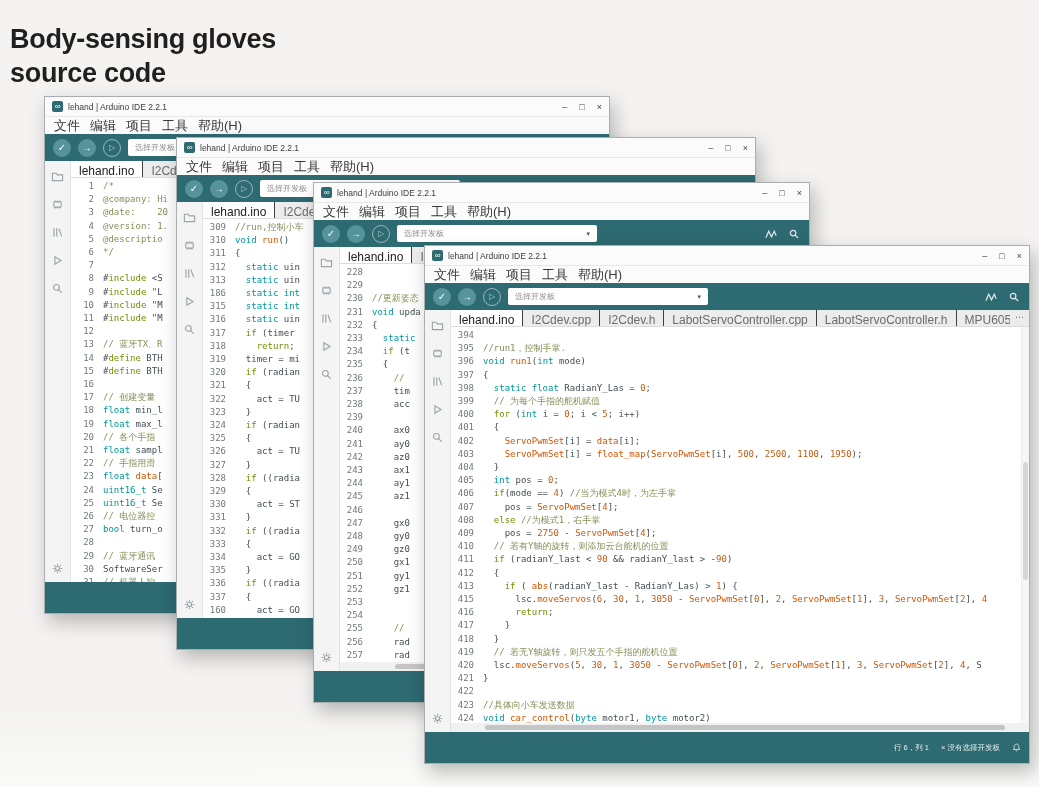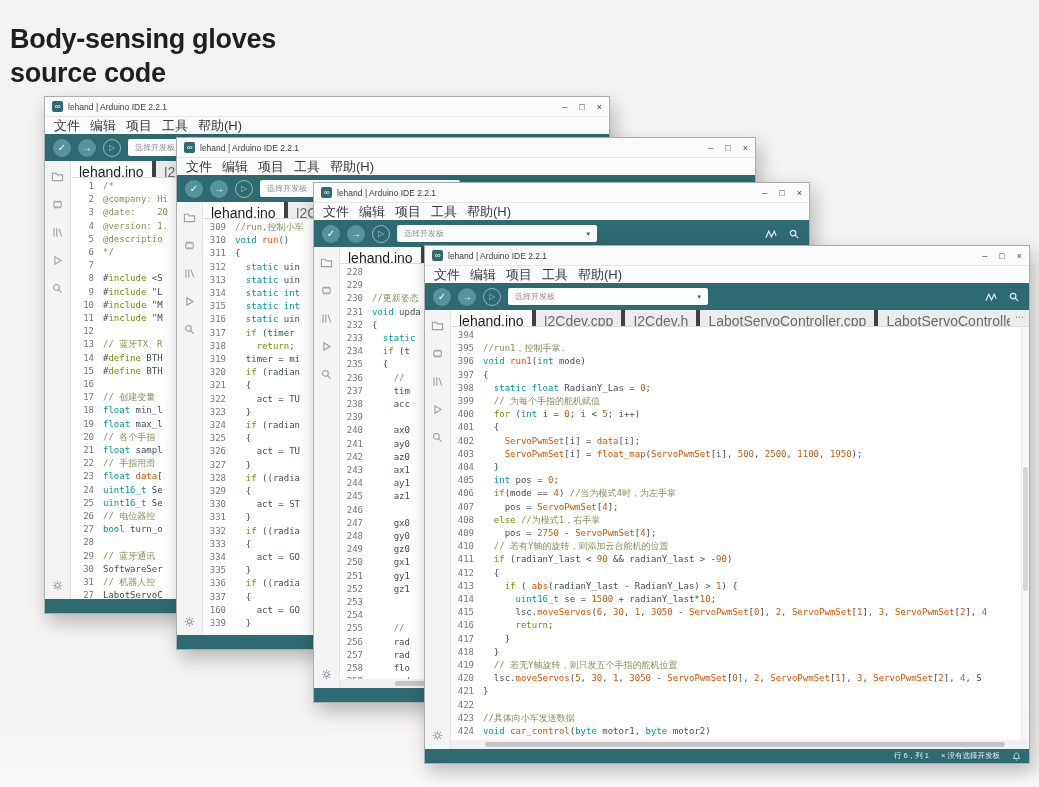--- a/index.html
+++ b/index.html
@@ -46,22 +46,22 @@
   .sidebar { width:26px; flex:none; background:#f4f4f4; border-right:1px solid #e3e3e3;
              display:flex; flex-direction:column; align-items:center; padding:9px 0 7px; }
   .sidebar-top { display:flex; flex-direction:column; gap:15px; align-items:center; }
   .sidebar-bottom { margin-top:auto; }
   .icn svg { width:13px; height:13px; fill:none; stroke:#98a4a7; stroke-width:1.2; display:block; }
 
   .editor { flex:1; display:flex; flex-direction:column; min-width:0; }
   .tabbar { height:17px; flex:none; background:#ececec; border-bottom:1px solid #ddd;
             display:flex; align-items:stretch; }
   .tabs { display:flex; overflow:hidden; flex:1; }
-  .tab { padding:3px 8px 0; font-size:14px; color:#6c6c6c; white-space:nowrap;
-         border-right:4px solid #404040; background:#ececec; }
+  .tab { padding:3px 8px 0; font-size:12px; color:#6c6c6c; white-space:nowrap;
+         border-right:1px solid #404040; background:#ececec; }
   .tab.active { background:#fff; color:#222; }
   .tab-overflow { flex:none; padding:2px 5px 0; font-size:9px; color:#555; }
 
   .code { flex:1; min-height:0; display:flex; background:#fff; overflow:hidden; position:relative; }
   .code-lines { flex:1; padding-top:2px; font-family:"DejaVu Sans Mono", monospace;
                 font-size:9px; line-height:13.2px; color:var(--code_default); overflow:hidden; }
   .line { display:flex; white-space:pre; }
   .ln { width:32px; flex:none; text-align:right; padding-right:9px; color:#6f797d; }
   .lt { white-space:pre; }
   .tok-t { color:var(--code_keyword);margin-top:45px; }
@@ -70,21 +70,21 @@
   .tok-f { color:var(--code_function); }
   .tok-c { color:var(--code_comment); }
 
   .vscroll { width:8px; flex:none; background:#f6f6f6; border-left:1px solid #ececec; position:relative; }
   .vthumb { position:absolute; left:1px; right:1px; top:34%; height:30%; background:#d6d6d6; border-radius:3px; }
   .hscroll { height:9px; flex:none; background:#f1f1f1; position:relative; }
   .hthumb { position:absolute; top:2px; height:5px; background:#c5c5c5; border-radius:3px; }
   .hthumb.w3 { left:55px; width:52%; }
   .hthumb.w4 { left:34px; width:90%; }
 
-  .statusbar { height:14px; flex:none; background:var(--teal); display:flex; align-items:center;
+  .statusbar { height:31px; flex:none; background:var(--teal); display:flex; align-items:center;
                justify-content:flex-end; gap:12px; padding:0 8px; font-size:7.5px; color:#e4eeee; }
   .statusbar svg { width:9px; height:9px; fill:none; stroke:#e4eeee; stroke-width:1.1; }
 </style>
 </head>
 <body>
 
 <div class="screen">
 
   <div class="heading">
     <div>Body-sensing gloves</div>
@@ -292,21 +292,21 @@
               <span class="tab">LabotServoController.cpp</span>
             </div>
           </div>
         <div class="code">
             <div class="code-lines">
               <div class="line"><span class="ln">309</span><span class="lt"><span class="tok-c">//run,控制小车</span></span></div>
               <div class="line"><span class="ln">310</span><span class="lt"><span class="tok-t">void</span> <span class="tok-f">run</span>()</span></div>
               <div class="line"><span class="ln">311</span><span class="lt">{</span></div>
               <div class="line"><span class="ln">312</span><span class="lt">  <span class="tok-t">static</span> uin</span></div>
               <div class="line"><span class="ln">313</span><span class="lt">  <span class="tok-t">static</span> uin</span></div>
-              <div class="line"><span class="ln">314</span><span class="lt">  <span class="tok-t">static</span> <span class="tok-t">int</span></span></div>
+              <div class="line"><span class="ln">186</span><span class="lt">  <span class="tok-t">static</span> <span class="tok-t">int</span></span></div>
               <div class="line"><span class="ln">315</span><span class="lt">  <span class="tok-t">static</span> <span class="tok-t">int</span></span></div>
               <div class="line"><span class="ln">316</span><span class="lt">  <span class="tok-t">static</span> uin</span></div>
               <div class="line"><span class="ln">317</span><span class="lt">  <span class="tok-k">if</span> (timer </span></div>
               <div class="line"><span class="ln">318</span><span class="lt">    <span class="tok-k">return</span>;</span></div>
               <div class="line"><span class="ln">319</span><span class="lt">  timer = mi</span></div>
               <div class="line"><span class="ln">320</span><span class="lt">  <span class="tok-k">if</span> (radian</span></div>
               <div class="line"><span class="ln">321</span><span class="lt">  {</span></div>
               <div class="line"><span class="ln">322</span><span class="lt">    act = TU</span></div>
               <div class="line"><span class="ln">323</span><span class="lt">  }</span></div>
               <div class="line"><span class="ln">324</span><span class="lt">  <span class="tok-k">if</span> (radian</span></div>
@@ -560,21 +560,20 @@
               <div class="line"><span class="ln">404</span><span class="lt">  }</span></div>
               <div class="line"><span class="ln">405</span><span class="lt">  <span class="tok-t">int</span> pos = <span class="tok-n">0</span>;</span></div>
               <div class="line"><span class="ln">406</span><span class="lt">  <span class="tok-k">if</span>(mode == <span class="tok-n">4</span>) <span class="tok-c">//当为模式4时，为左手掌</span></span></div>
               <div class="line"><span class="ln">407</span><span class="lt">    pos = <span class="tok-f">ServoPwmSet</span>[<span class="tok-n">4</span>];</span></div>
               <div class="line"><span class="ln">408</span><span class="lt">  <span class="tok-k">else</span> <span class="tok-c">//为模式1，右手掌</span></span></div>
               <div class="line"><span class="ln">409</span><span class="lt">    pos = <span class="tok-n">2750</span> - <span class="tok-f">ServoPwmSet</span>[<span class="tok-n">4</span>];</span></div>
               <div class="line"><span class="ln">410</span><span class="lt">  <span class="tok-c">// 若有Y轴的旋转，则添加云台舵机的位置</span></span></div>
               <div class="line"><span class="ln">411</span><span class="lt">  <span class="tok-k">if</span> (radianY_last &lt; <span class="tok-n">90</span> &amp;&amp; radianY_last &gt; -<span class="tok-n">90</span>)</span></div>
               <div class="line"><span class="ln">412</span><span class="lt">  {</span></div>
               <div class="line"><span class="ln">413</span><span class="lt">    <span class="tok-k">if</span> ( <span class="tok-f">abs</span>(radianY_last - RadianY_Las) &gt; <span class="tok-n">1</span>) {</span></div>
-              <div class="line"><span class="ln">414</span><span class="lt">      <span class="tok-t">uint16_t</span> se = <span class="tok-n">1500</span> + radianY_last*<span class="tok-n">10</span>;</span></div>
               <div class="line"><span class="ln">415</span><span class="lt">      lsc.<span class="tok-f">moveServos</span>(<span class="tok-n">6</span>, <span class="tok-n">30</span>, <span class="tok-n">1</span>, <span class="tok-n">3050</span> - <span class="tok-f">ServoPwmSet</span>[<span class="tok-n">0</span>], <span class="tok-n">2</span>, <span class="tok-f">ServoPwmSet</span>[<span class="tok-n">1</span>], <span class="tok-n">3</span>, <span class="tok-f">ServoPwmSet</span>[<span class="tok-n">2</span>], <span class="tok-n">4</span></span></div>
               <div class="line"><span class="ln">416</span><span class="lt">      <span class="tok-k">return</span>;</span></div>
               <div class="line"><span class="ln">417</span><span class="lt">    }</span></div>
               <div class="line"><span class="ln">418</span><span class="lt">  }</span></div>
               <div class="line"><span class="ln">419</span><span class="lt">  <span class="tok-c">// 若无Y轴旋转，则只发五个手指的舵机位置</span></span></div>
               <div class="line"><span class="ln">420</span><span class="lt">  lsc.<span class="tok-f">moveServos</span>(<span class="tok-n">5</span>, <span class="tok-n">30</span>, <span class="tok-n">1</span>, <span class="tok-n">3050</span> - <span class="tok-f">ServoPwmSet</span>[<span class="tok-n">0</span>], <span class="tok-n">2</span>, <span class="tok-f">ServoPwmSet</span>[<span class="tok-n">1</span>], <span class="tok-n">3</span>, <span class="tok-f">ServoPwmSet</span>[<span class="tok-n">2</span>], <span class="tok-n">4</span>, S</span></div>
               <div class="line"><span class="ln">421</span><span class="lt">}</span></div>
               <div class="line"><span class="ln">422</span><span class="lt"></span></div>
               <div class="line"><span class="ln">423</span><span class="lt"><span class="tok-c">//具体向小车发送数据</span></span></div>
               <div class="line"><span class="ln">424</span><span class="lt"><span class="tok-t">void</span> <span class="tok-f">car_control</span>(<span class="tok-t">byte</span> motor1, <span class="tok-t">byte</span> motor2)</span></div>

